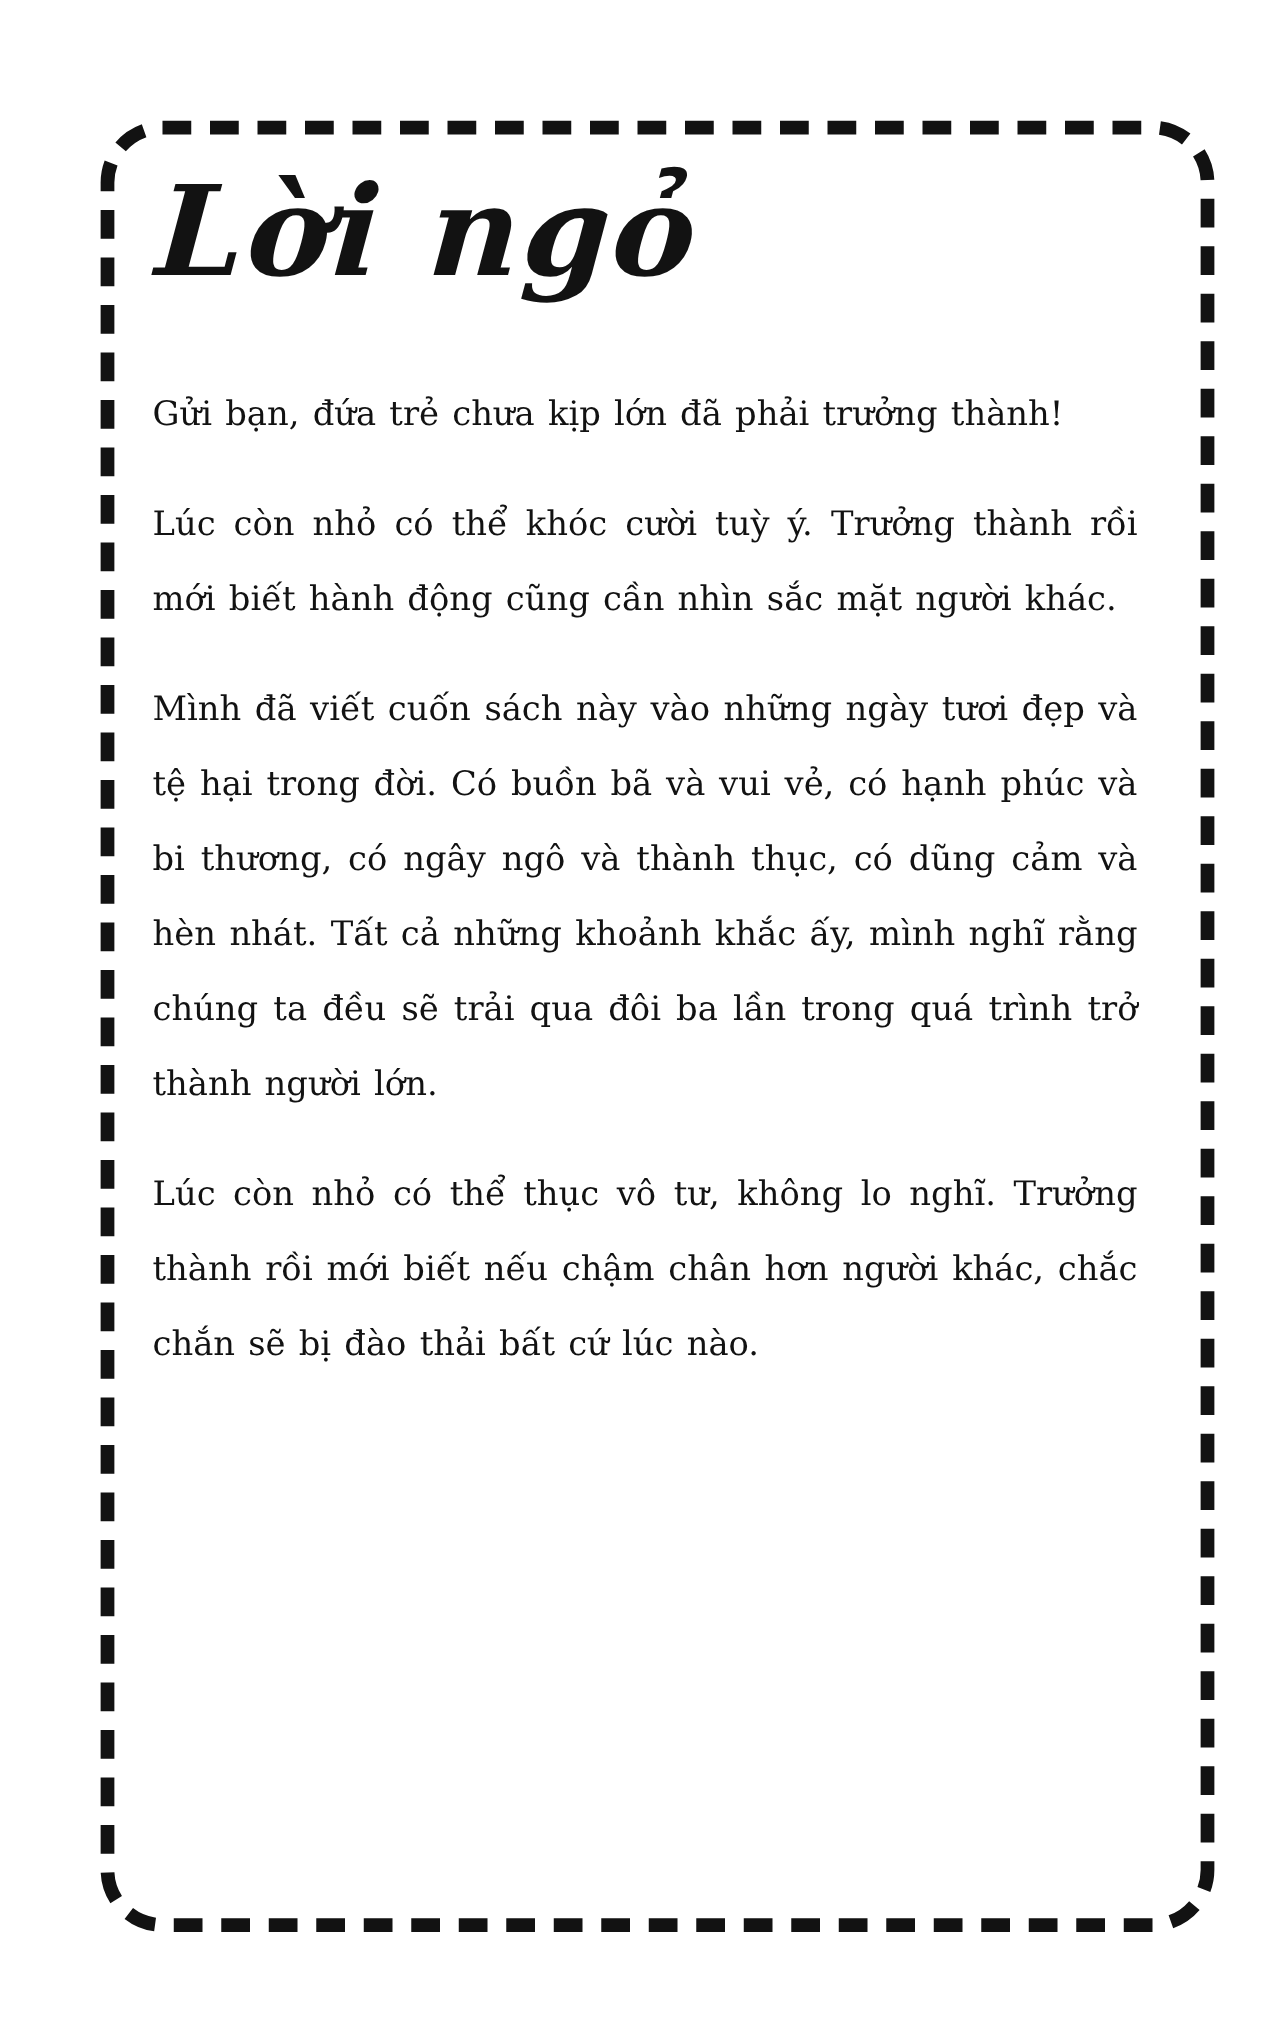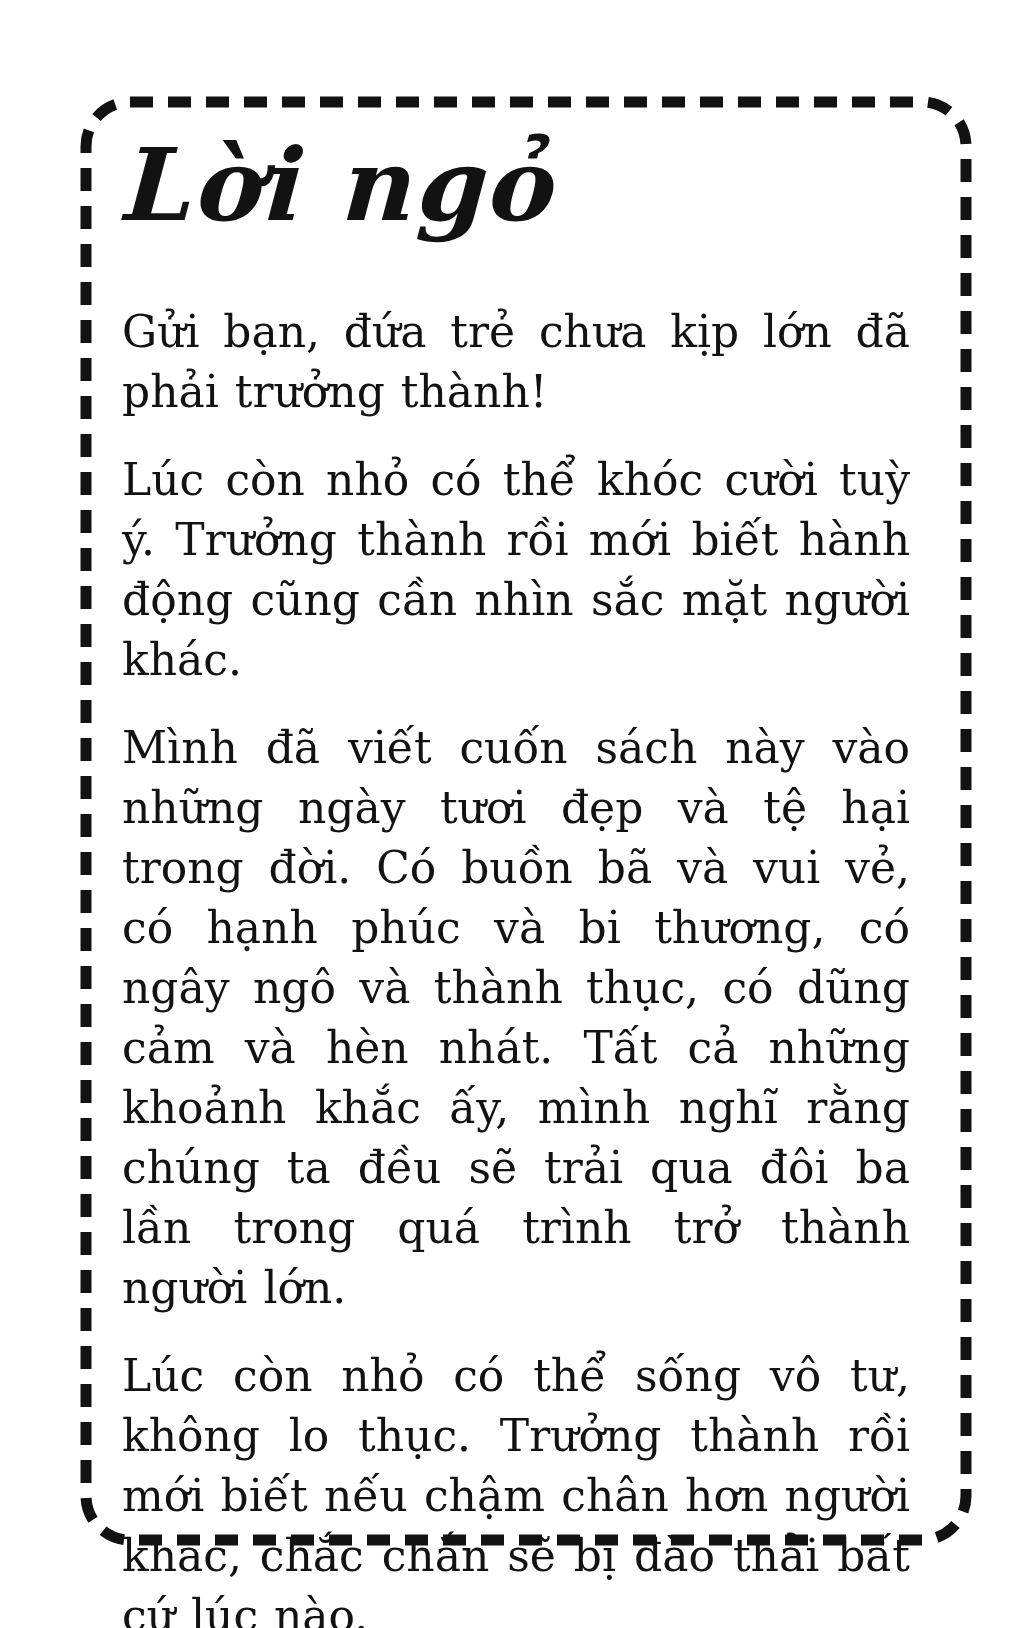--- a/index.html
+++ b/index.html
@@ -33,21 +33,21 @@
     font-style: italic;
     font-weight: 700;
     font-size: 100px;
     line-height: 1.1;
     margin: 0 0 62px 0;
     letter-spacing: 2px;
     transform: skewX(-4deg);
     transform-origin: left bottom;
   }
   .paragraph {
-    font-size: 44px;
+    font-size: 27px;
     line-height: 60px;
     text-align: justify;
     text-justify: inter-word;
     margin: 0 0 28px 0;
     word-spacing: 2px;
   }
   .paragraph:last-child {
     margin-bottom: 0;
   }
 </style>
@@ -56,14 +56,14 @@
 
 <svg class="page-border-svg" viewBox="0 0 892 1450" aria-hidden="true">
   <rect x="6" y="6" width="880" height="1438" rx="44" ry="44" fill="none" stroke="#121212" stroke-width="11" stroke-dasharray="23 15" stroke-linecap="butt"></rect>
 </svg>
 
 <div class="content">
   <h1 class="page-title">Lời ngỏ</h1>
   <p class="paragraph">Gửi bạn, đứa trẻ chưa kịp lớn đã phải trưởng thành!</p>
   <p class="paragraph">Lúc còn nhỏ có thể khóc cười tuỳ ý. Trưởng thành rồi mới biết hành động cũng cần nhìn sắc mặt người khác.</p>
   <p class="paragraph">Mình đã viết cuốn sách này vào những ngày tươi đẹp và tệ hại trong đời. Có buồn bã và vui vẻ, có hạnh phúc và bi thương, có ngây ngô và thành thục, có dũng cảm và hèn nhát. Tất cả những khoảnh khắc ấy, mình nghĩ rằng chúng ta đều sẽ trải qua đôi ba lần trong quá trình trở thành người lớn.</p>
-  <p class="paragraph">Lúc còn nhỏ có thể sống vô tư, không lo thục. Trưởng thành rồi mới biết nếu chậm chân hơn người khác, chắc chắn sẽ bị đào thải bất cứ lúc nào.</p>
+  <p class="paragraph">Lúc còn nhỏ có thể thục vô tư, không lo nghĩ. Trưởng thành rồi mới biết nếu chậm chân hơn người khác, chắc chắn sẽ bị đào thải bất cứ lúc nào.</p>
 </div>
 
 </body></html>

